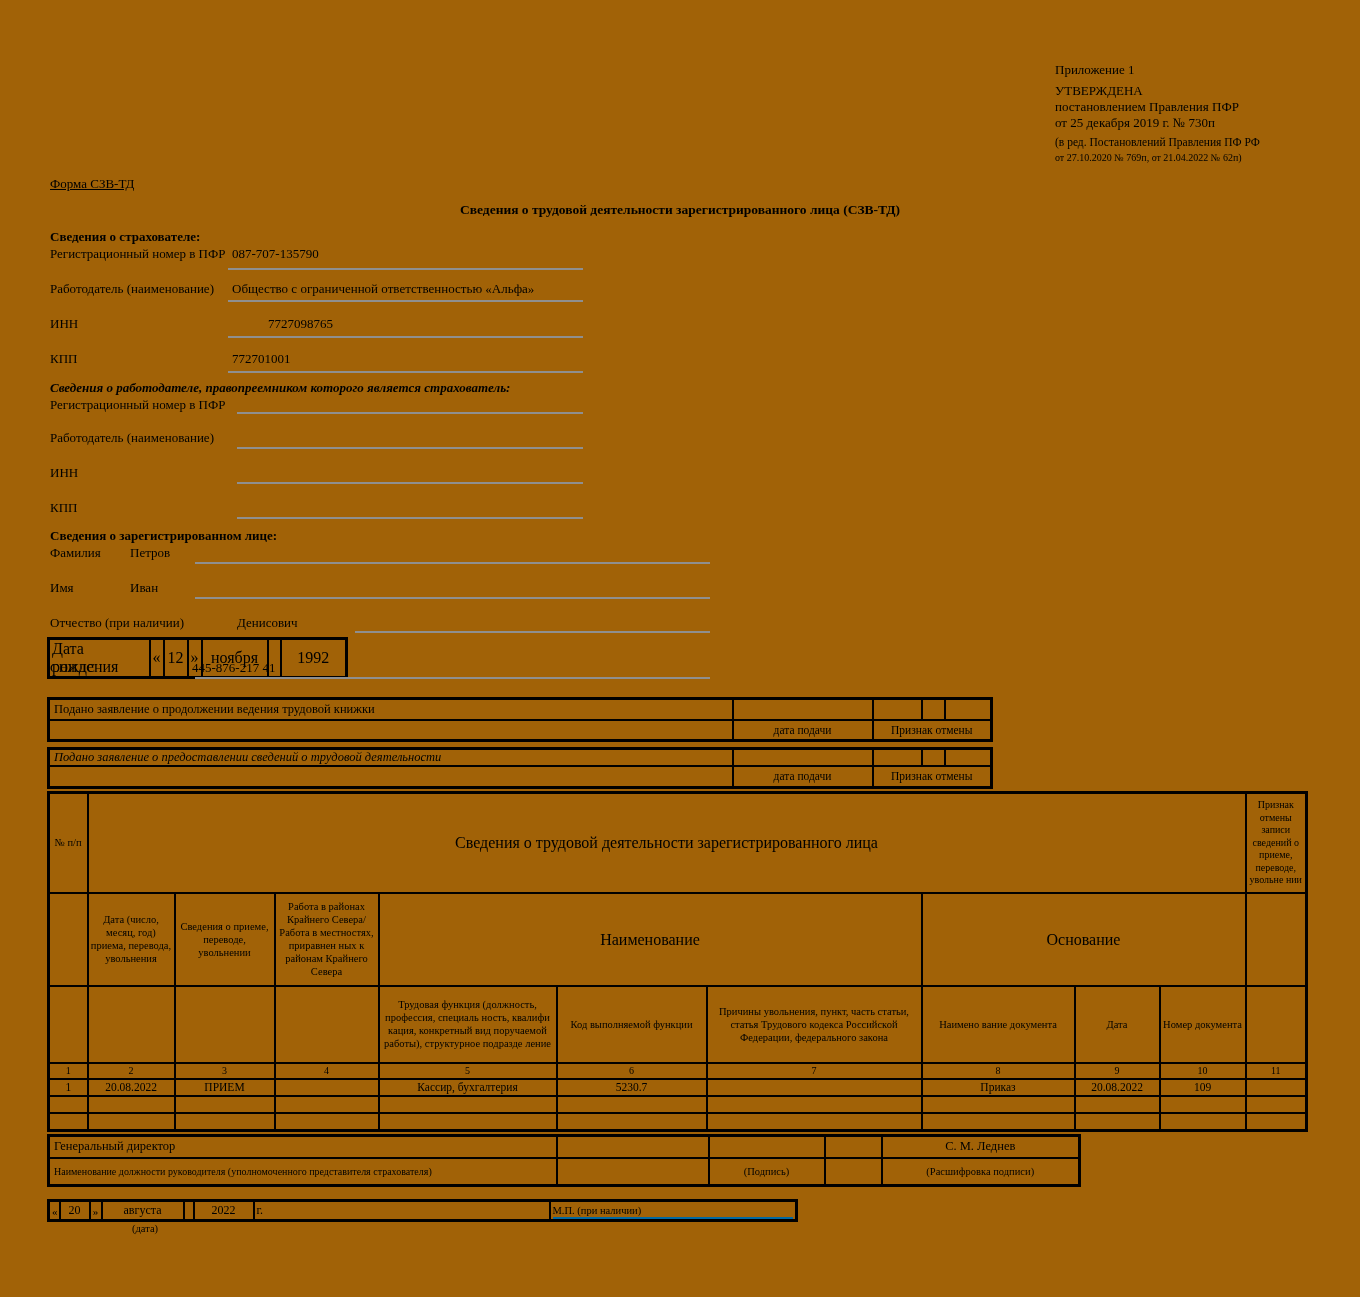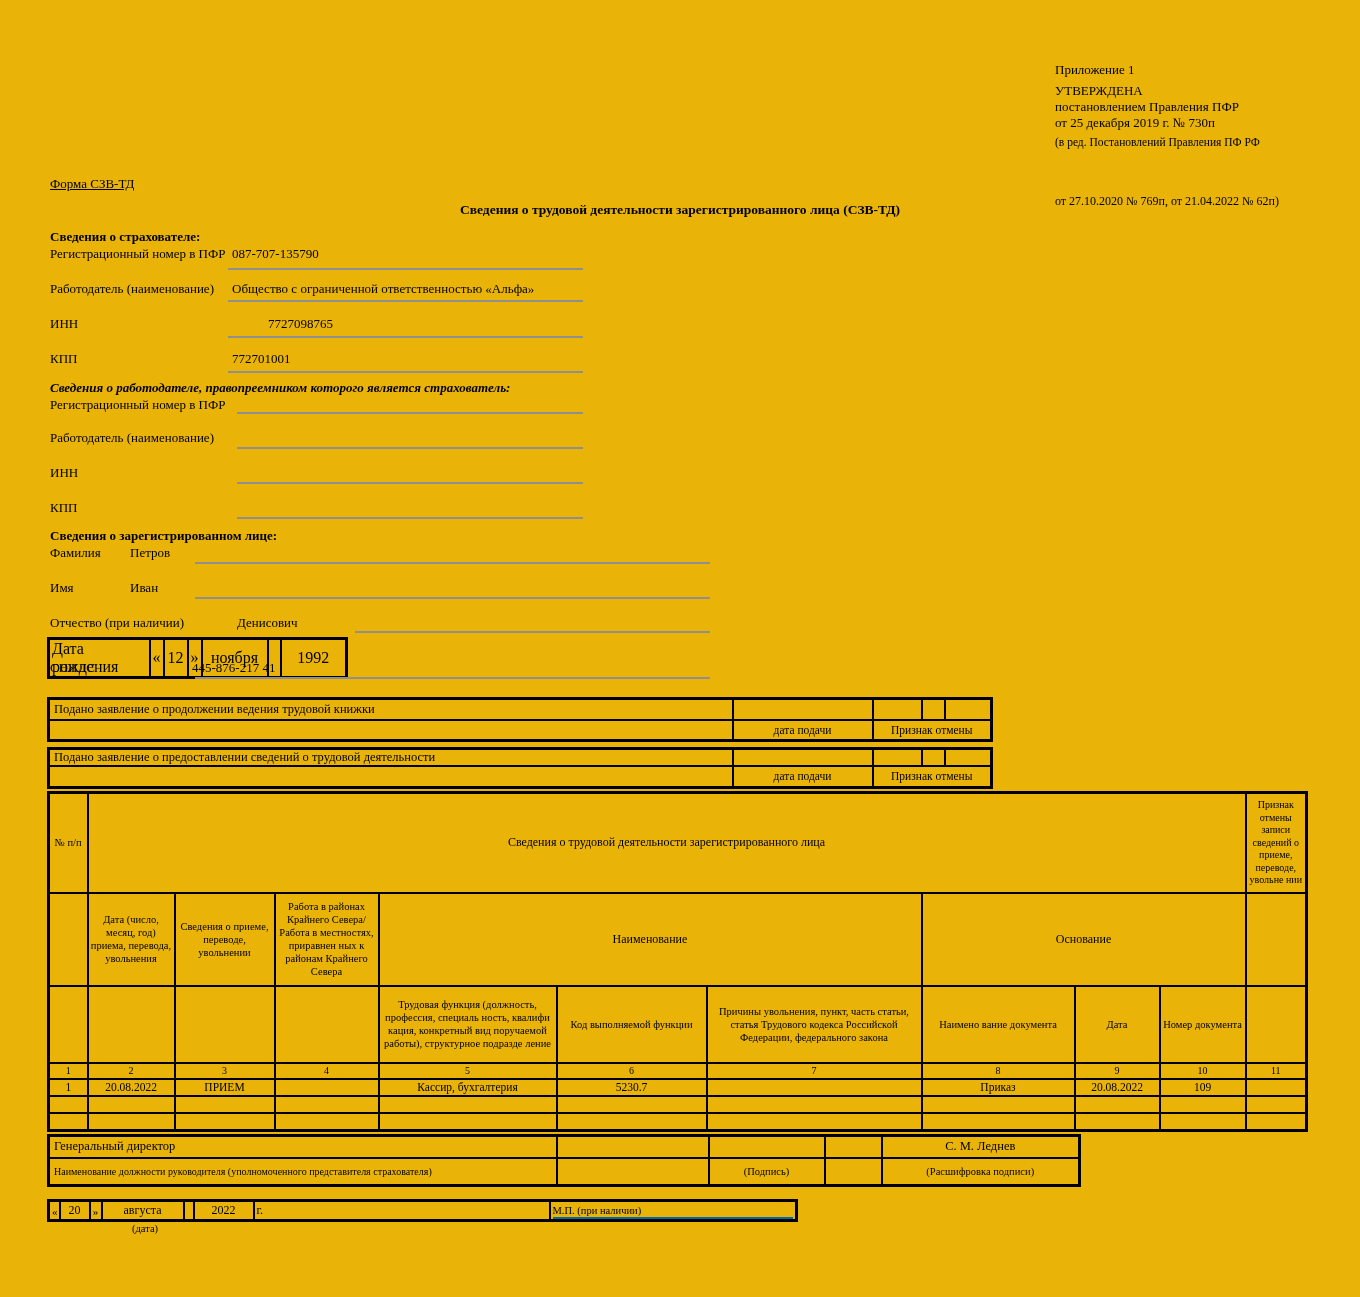--- a/index.html
+++ b/index.html
@@ -1,54 +1,54 @@
 <!DOCTYPE html>
 <html><head>
 <meta charset="utf-8">
 <style>
   html,body{margin:0;padding:0;background:#fff;}
-  .page{position:relative;width:1360px;height:1297px;background:#eab308;
+  .page{position:relative;width:1360px;height:1297px;background:#a16207;
         font-family:"Liberation Serif","DejaVu Serif",serif;color:#000;}
   .abs{position:absolute;}
   .b{font-weight:bold;}
   .t13{font-size:13px;line-height:16px;}
   .gline{position:absolute;height:0;border-top:2px solid #8f8f8f;}
   .center{text-align:center;}
   table{border-collapse:collapse;table-layout:fixed;}
   .frm td{border:2px solid #000;padding:0 2px;overflow:hidden;}
   .frm{border:3px solid #000;}
   
   .stmt td{font-size:11.5px;vertical-align:middle;}
   .stmt .txt{font-size:12.5px;text-align:left;padding-left:4px;}
   .stmt .cap{text-align:center;}
   
   .main td{font-size:10.5px;line-height:13px;text-align:center;vertical-align:middle;}
   .main .num{font-size:10px;height:14px;}
   .main .data{font-size:11.5px;height:15px;}
-  .main .big{font-size:12px;}
+  .main .big{font-size:16px;}
   .main .cancelh{font-size:10px;line-height:12.5px;vertical-align:middle;}
   
   .sig td{vertical-align:middle;}
   
   .dbox td{font-size:12px;text-align:center;vertical-align:middle;}
   .dob td{font-size:16px;text-align:center;vertical-align:middle;}
   .seal-span{display:block;border-bottom:2px solid #0369a1;padding-bottom:1px;text-align:left;font-size:10.5px;}
 </style>
 </head>
 <body>
 
 <div class="page">
 
   <div class="abs t13" style="left:1055px;top:62px;width:290px;">
     <div>Приложение 1</div>
     <div style="margin-top:5px;">УТВЕРЖДЕНА</div>
     <div>постановлением Правления ПФР</div>
     <div>от 25 декабря 2019 г. № 730п</div>
     <div style="margin-top:4px;font-size:11.5px;line-height:15px;">(в ред. Постановлений Правления ПФ РФ</div>
-    <div style="font-size:12px;line-height:15px;margin-top:44px;">от 27.10.2020 № 769п, от 21.04.2022 № 62п)</div>
+    <div style="font-size:10px;line-height:15px;">от 27.10.2020 № 769п, от 21.04.2022 № 62п)</div>
   </div>
 
   <div class="abs t13" style="left:50px;top:176px;text-decoration:underline;">Форма СЗВ-ТД</div>
 
   <div class="abs b center" style="left:0;right:0;top:202px;font-size:13.5px;">Сведения о трудовой деятельности зарегистрированного лица (СЗВ-ТД)</div>
 
   <div class="abs b t13" style="left:50px;top:229px;">Сведения о страхователе:</div>
 
   <div class="abs t13" style="left:50px;top:246px;">Регистрационный номер в ПФР</div>
   <div class="abs t13" style="left:232px;top:246px;">087-707-135790</div>
@@ -147,21 +147,21 @@
 
   <table class="abs frm stmt" style="left:47px;top:747px;width:943px;">
     <colgroup>
         <col style="width:684px">
         <col style="width:140px">
         <col style="width:49px">
         <col style="width:23px">
         <col style="width:47px">
       </colgroup>
     <tbody>
-        <tr style="height:15px;">
+        <tr style="height:15px;font-style:italic;">
       <td class="txt">Подано заявление о предоставлении сведений о трудовой деятельности</td>
       <td></td>
       <td></td>
       <td></td>
       <td></td>
     </tr>
     <tr style="height:21px;">
       <td></td>
       <td class="cap">дата подачи</td>
       <td class="cap" colspan="3">Признак отмены</td>

